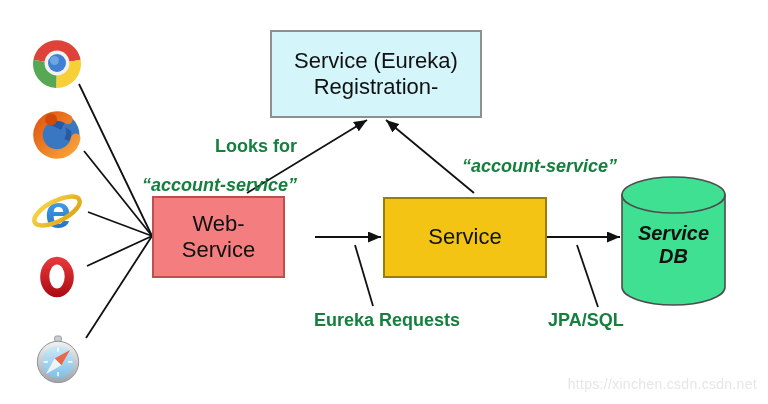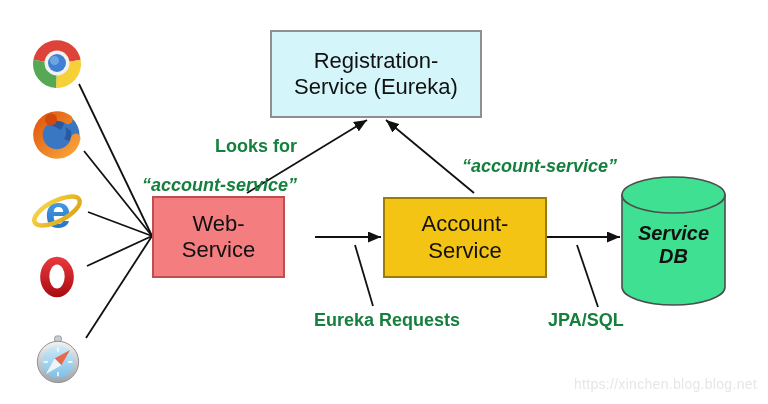--- a/index.html
+++ b/index.html
@@ -141,31 +141,30 @@
       <line x1="26" y1="38.5" x2="26" y2="43"></line>
       <line x1="11" y1="28" x2="15.5" y2="28"></line>
       <line x1="36.5" y1="28" x2="41" y2="28"></line>
     </g>
     <path d="M38.5,15.5 L22.5,24.5 L29.5,31.5 Z" fill="#e8694a"></path>
     <path d="M13.5,40.5 L29.5,31.5 L22.5,24.5 Z" fill="#eef3f6"></path>
   </svg>
 </div>
 
 <div class="node node-reg" style="background: rgb(212, 245, 250); border-color: rgb(143, 143, 143);">
+  <div>Service (Eureka)</div>
   <div>Registration-</div>
-  <div>Service (Eureka)</div>
 </div>
 
 <div class="node node-web" style="background: rgb(243, 125, 127); border-color: rgb(191, 79, 77);">
   <div>Web-</div>
   <div>Service</div>
 </div>
 
 <div class="node node-acct" style="background: rgb(243, 196, 19); border-color: rgb(155, 124, 7);">
-  <div>Account-</div>
   <div>Service</div>
 </div>
 
 <div class="db-label">
   <div>Service</div>
   <div>DB</div>
 </div>
 
 <div class="edge-label lbl-looks">
   <div>Looks for</div>
@@ -173,13 +172,13 @@
 </div>
 
 <div class="edge-label lbl-reg">
   <div class="quote-line">“account-service”</div>
 </div>
 
 <div class="edge-label lbl-rest">Eureka Requests</div>
 
 <div class="edge-label lbl-jpa">JPA/SQL</div>
 
-<div class="watermark">https://xinchen.blog.blog.net</div>
+<div class="watermark">https://xinchen.csdn.csdn.net</div>
 
 </body></html>

